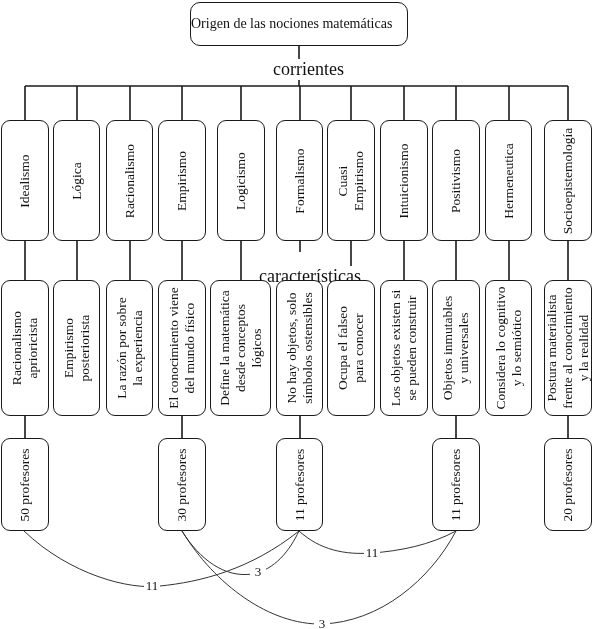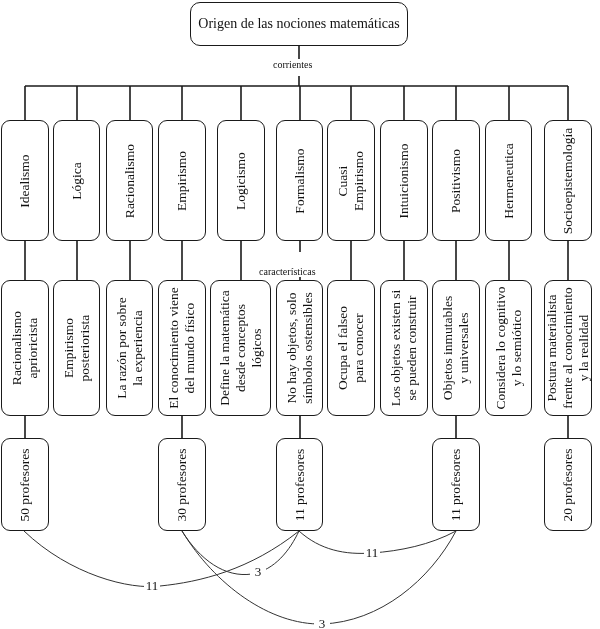--- a/index.html
+++ b/index.html
@@ -5,22 +5,22 @@
   html, body { margin: 0; padding: 0; background: #ffffff; }
   body { width: 600px; height: 629px; position: relative; overflow: hidden;
          font-family: "Liberation Serif", "DejaVu Serif", serif; color: #111; }
   #diagram { position: absolute; left: 0; top: 0; }
   .box { position: absolute; border: 1.6px solid #1a1a1a; border-radius: 9px; background: #fff;
          box-sizing: border-box; overflow: hidden; }
   .vtext { position: absolute; left: 50%; top: 50%; transform: translate(-50%, -50%) rotate(-90deg);
            white-space: nowrap; text-align: center; font-size: 13.5px; line-height: 16px; }
   .root-box { position: absolute; left: 190px; top: 2px; width: 218px; height: 44px;
               border: 1.8px solid #1a1a1a; border-radius: 10px; box-sizing: border-box;
-              display: flex; align-items: center; justify-content: center; font-size: 14px; background:#fff; }
-  .label { position: absolute; font-size: 10px; background: #fff; padding: 0 2px; white-space: nowrap; }
+              display: flex; align-items: center; justify-content: flex-start; font-size: 14px; background:#fff; }
+  .label { position: absolute; font-size: 18px; background: #fff; padding: 0 2px; white-space: nowrap; }
   .edge-label { font-family: "Liberation Serif", "DejaVu Serif", serif; font-size: 13px; fill: #111; }
 </style>
 </head>
 <body>
 
 <svg id="diagram" width="600" height="629" xmlns="http://www.w3.org/2000/svg">
   <g id="tree-lines" stroke="#1a1a1a" stroke-width="1.6" fill="none">
       <line x1="299" y1="46" x2="299" y2="62"></line>
       <line x1="299" y1="76" x2="299" y2="86"></line>
       <line x1="25" y1="86" x2="568" y2="86"></line>

